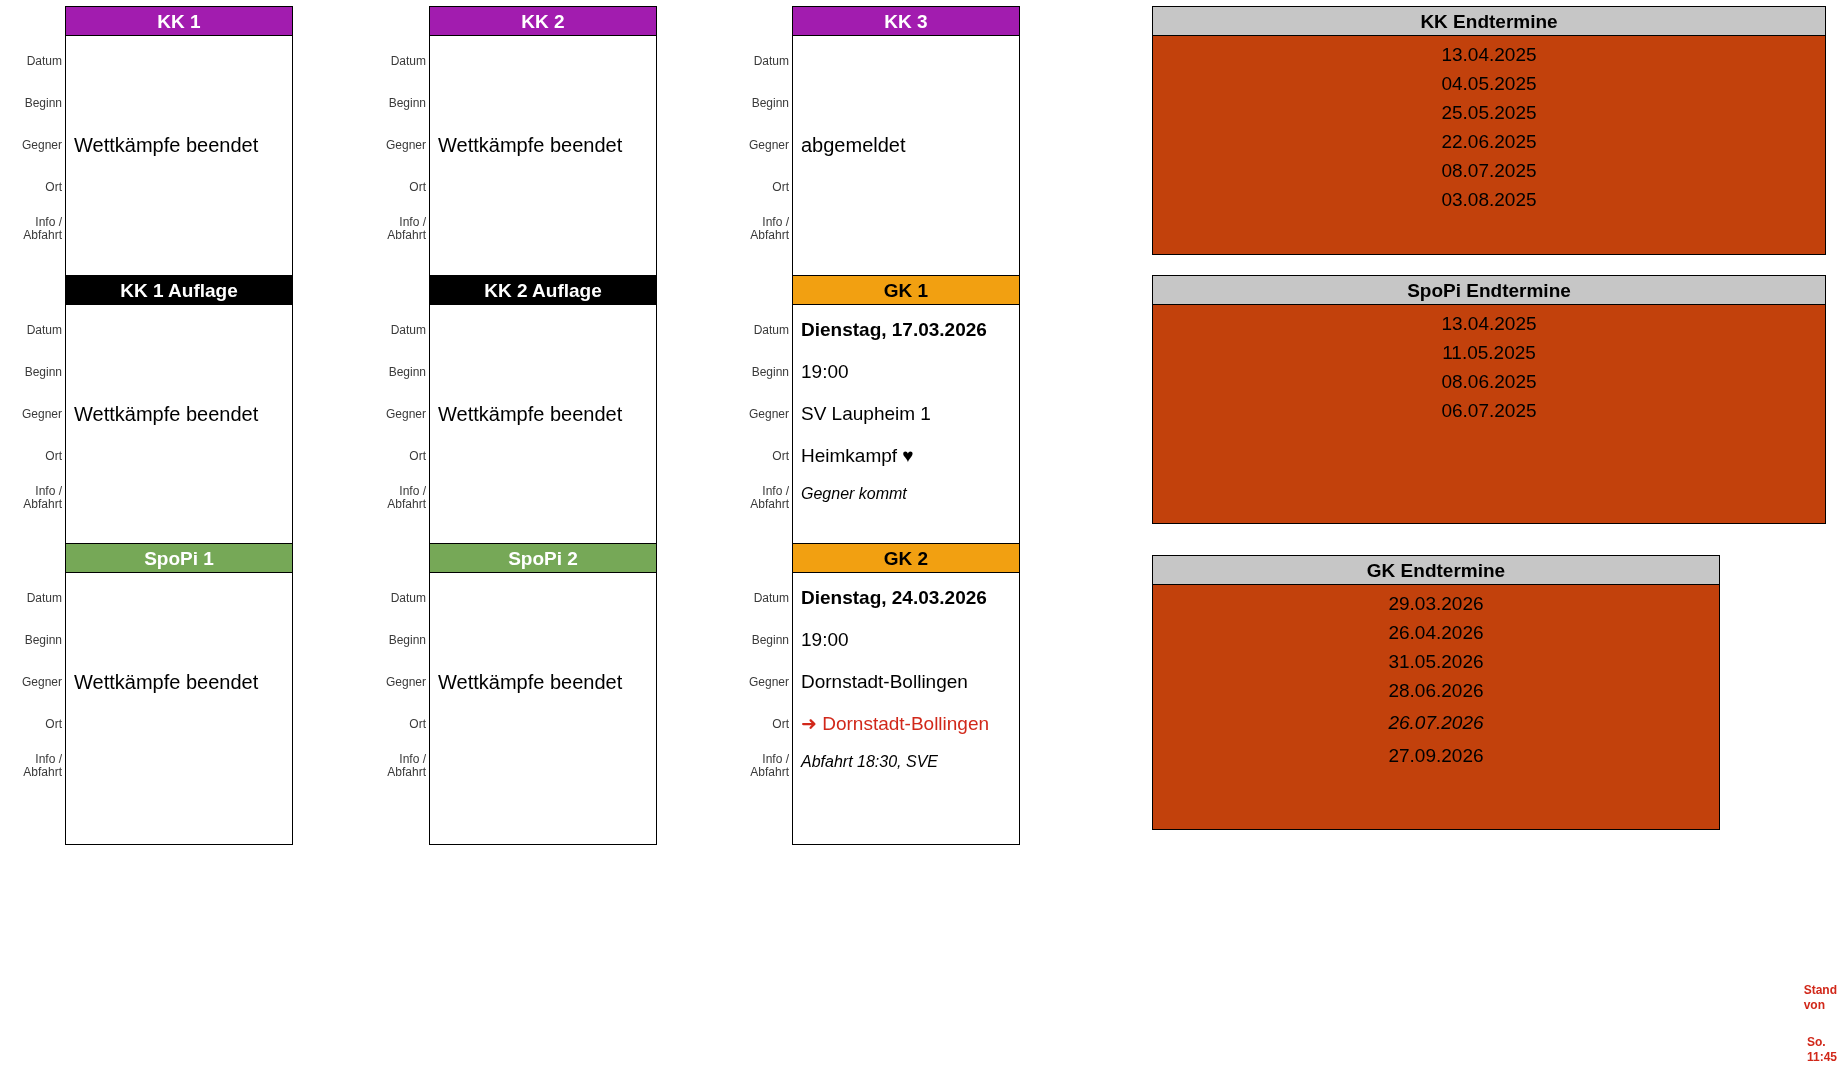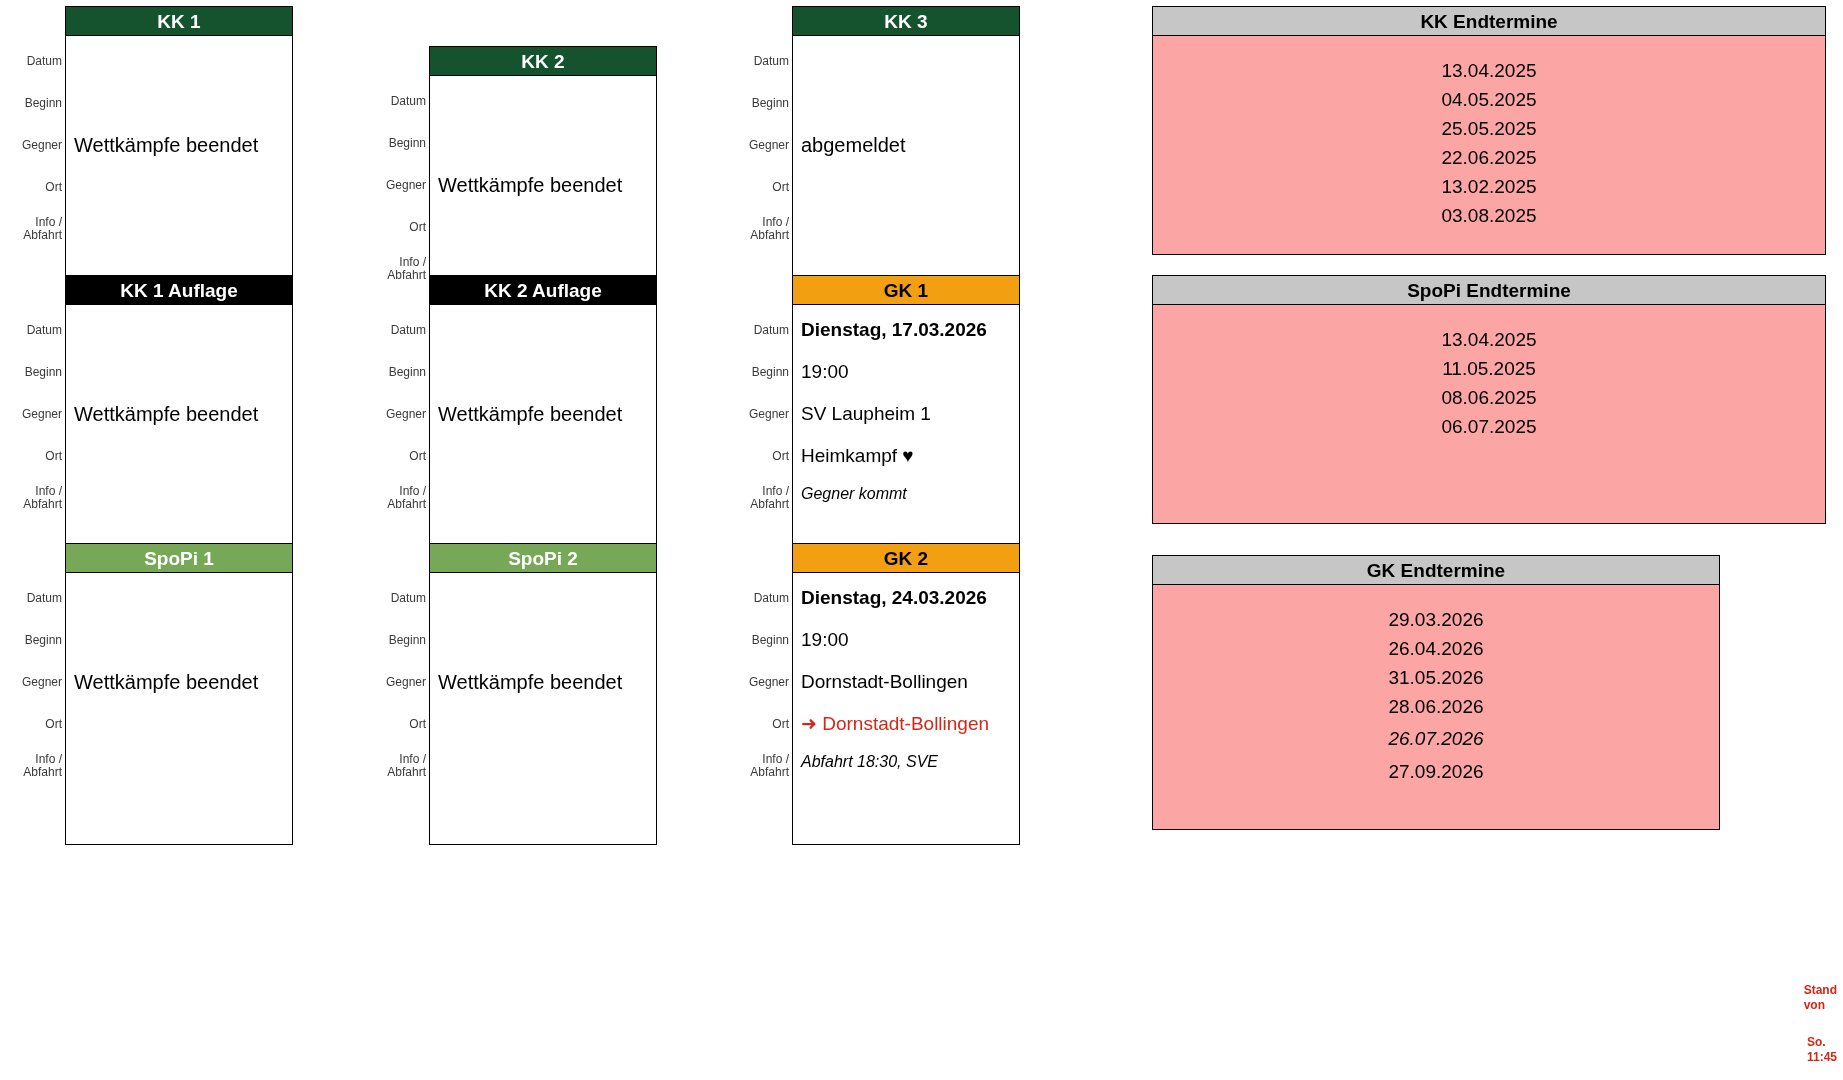--- a/index.html
+++ b/index.html
@@ -30,21 +30,21 @@
   .card-header {
     height: 30px;
     line-height: 30px;
     text-align: center;
     font-weight: bold;
     font-size: 19px;
     color: #ffffff;
     border: 1px solid #000000;
     box-sizing: border-box;
   }
-  .card-header.blue   { background: #14532d; }
+  .card-header.blue   { background: #a21caf; }
   .card-header.black  { background: #000000; }
   .card-header.green  { background: #76a857; }
   .card-header.orange { background: #f2a011; color: #000000; }
   .card-header.grey   { background: #c6c6c6; color: #000000; }
 
   .card-body {
     border: 1px solid #000000;
     border-top: none;
     box-sizing: border-box;
     height: 272px;
@@ -110,22 +110,22 @@
   .endcard {
     position: absolute;
   }
   .endcard .card-header {
     font-size: 19px;
   }
   .end-body {
     border: 1px solid #000000;
     border-top: none;
     box-sizing: border-box;
-    background: #fca5a5;
-    padding-top: 20px;
+    background: #c2410c;
+    padding-top: 4px;
   }
   .end-row {
     font-size: 19px;
     text-align: center;
     line-height: 29px;
     height: 29px;
     color: #000000;
   }
 
   
@@ -188,21 +188,21 @@
         <div class="lbl lbl-ort">Ort</div>
         <div class="lbl lbl-info">
           <span>Info /</span><br>
           <span>Abfahrt</span>
         </div>
       </div>
       <div class="msg">Wettkämpfe beendet</div>
     </div>
   </div>
 
-  <div class="card" style="left:429px; top:6px; width:228px;margin-top:40px;">
+  <div class="card" style="left:429px; top:6px; width:228px;">
     <div class="card-header blue">KK 2</div>
     <div class="card-body">
       <div class="labels">
         <div class="lbl lbl-datum">Datum</div>
         <div class="lbl lbl-beginn">Beginn</div>
         <div class="lbl lbl-gegner">Gegner</div>
         <div class="lbl lbl-ort">Ort</div>
         <div class="lbl lbl-info">
           <span>Info /</span><br>
           <span>Abfahrt</span>
@@ -309,21 +309,21 @@
     </div>
   </div>
 
   <div class="endcard" style="left:1152px; top:6px; width:674px;">
     <div class="card-header grey">KK Endtermine</div>
     <div class="end-body" style="height:219px;">
       <div class="end-row">13.04.2025</div>
       <div class="end-row">04.05.2025</div>
       <div class="end-row">25.05.2025</div>
       <div class="end-row">22.06.2025</div>
-      <div class="end-row">13.02.2025</div>
+      <div class="end-row">08.07.2025</div>
       <div class="end-row">03.08.2025</div>
     </div>
   </div>
 
   <div class="endcard" style="left:1152px; top:275px; width:674px;">
     <div class="card-header grey">SpoPi Endtermine</div>
     <div class="end-body" style="height:219px;">
       <div class="end-row">13.04.2025</div>
       <div class="end-row">11.05.2025</div>
       <div class="end-row">08.06.2025</div>

